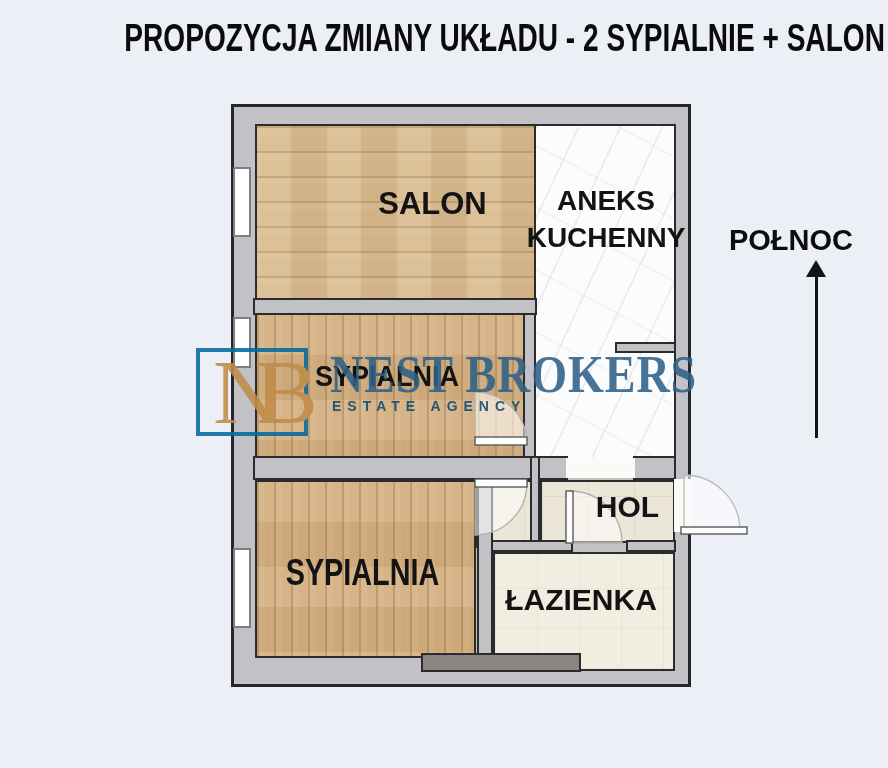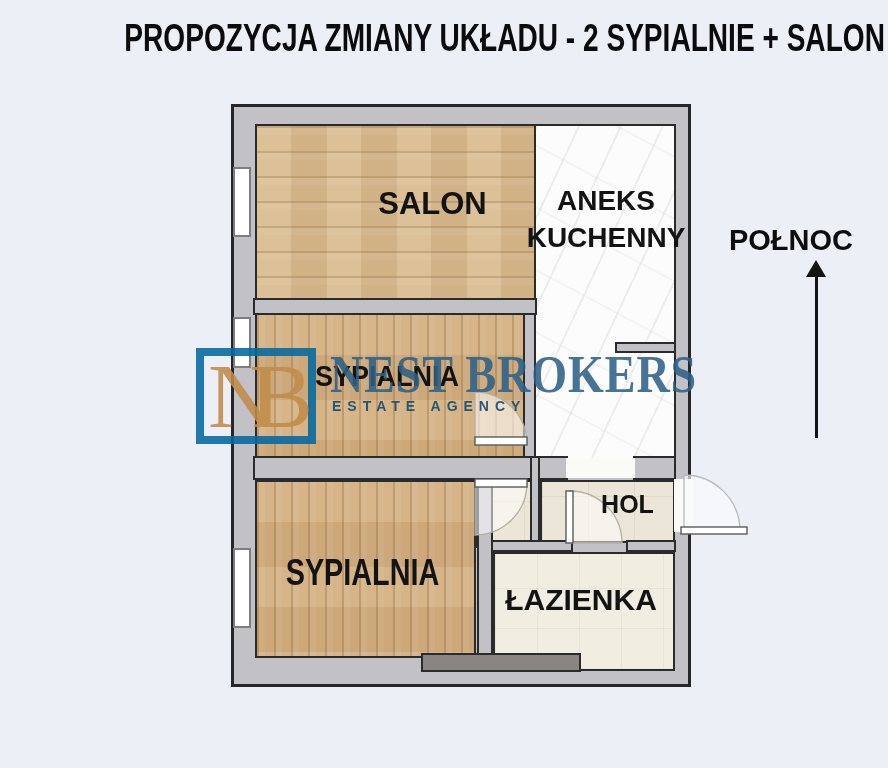--- a/index.html
+++ b/index.html
@@ -35,31 +35,31 @@
       repeating-linear-gradient(90deg, rgba(0,0,0,.04) 0 1px, rgba(0,0,0,0) 1px 42px);}
   .wall{background:#c2c2c6;border:2px solid #2b2b2b;}
   .window{left:233px;width:18px;background:#ffffff;border:2px solid #7e7e82;}
   .patch{background:#fafaf7;}
   
   .room-label{font-weight:bold;color:#131313;text-align:center;line-height:1.05;}
   #lbl-salon{left:252px;top:188px;width:281px;font-size:31px;margin-left:40px;}
   #lbl-kitchen{left:514px;top:182px;width:184px;font-size:28px;line-height:37px;text-align:center;}
   #lbl-bed1{left:252px;top:360px;width:270px;font-size:30px;transform:scaleX(.9);}
   #lbl-bed2{left:252px;top:554px;width:221px;font-size:36px;transform:scaleX(.8);}
-  #lbl-hall{left:560px;top:491px;width:135px;font-size:25px;}
+  #lbl-hall{left:560px;top:491px;width:135px;font-size:30px;}
   #lbl-bath{left:490px;top:584px;width:182px;font-size:30px;}
   
   #north-label{left:716px;top:224px;width:150px;text-align:center;font-size:29px;font-weight:bold;color:#0d0d0f;}
   #north-line{left:815px;top:274px;width:3px;height:164px;background:#141414;}
   #north-head{left:806px;top:260px;width:0;height:0;border-left:10px solid transparent;
               border-right:10px solid transparent;border-bottom:17px solid #141414;}
   
   #wm{left:190px;top:340px;width:520px;height:92px;opacity:.88;}
-  #wm-badge{position:absolute;left:6px;top:8px;width:104px;height:80px;border:8px solid #0369a1;
-            display:flex;align-items:center;justify-content:flex-start;overflow:visible;}
+  #wm-badge{position:absolute;left:6px;top:8px;width:104px;height:80px;border:4px solid #0369a1;
+            display:flex;align-items:center;justify-content:center;overflow:visible;}
   #wm-mono{font-family:"Liberation Serif",serif;font-size:92px;color:#c08c48;
            letter-spacing:-0.25em;line-height:80px;padding-left:4px;}
   #wm-name{position:absolute;left:140px;top:4px;font-family:"Liberation Serif",serif;
            font-weight:bold;font-size:53px;color:#2d6189;white-space:nowrap;
            transform:scaleX(.87);transform-origin:left top;letter-spacing:1px;}
   #wm-tag{position:absolute;left:142px;top:58px;font-size:14px;font-weight:bold;
           letter-spacing:6px;color:#0c4a6e;white-space:nowrap;}
   #doors-svg{left:231px;top:104px;width:540px;height:600px;overflow:visible;pointer-events:none;}
 </style>
 </head>

